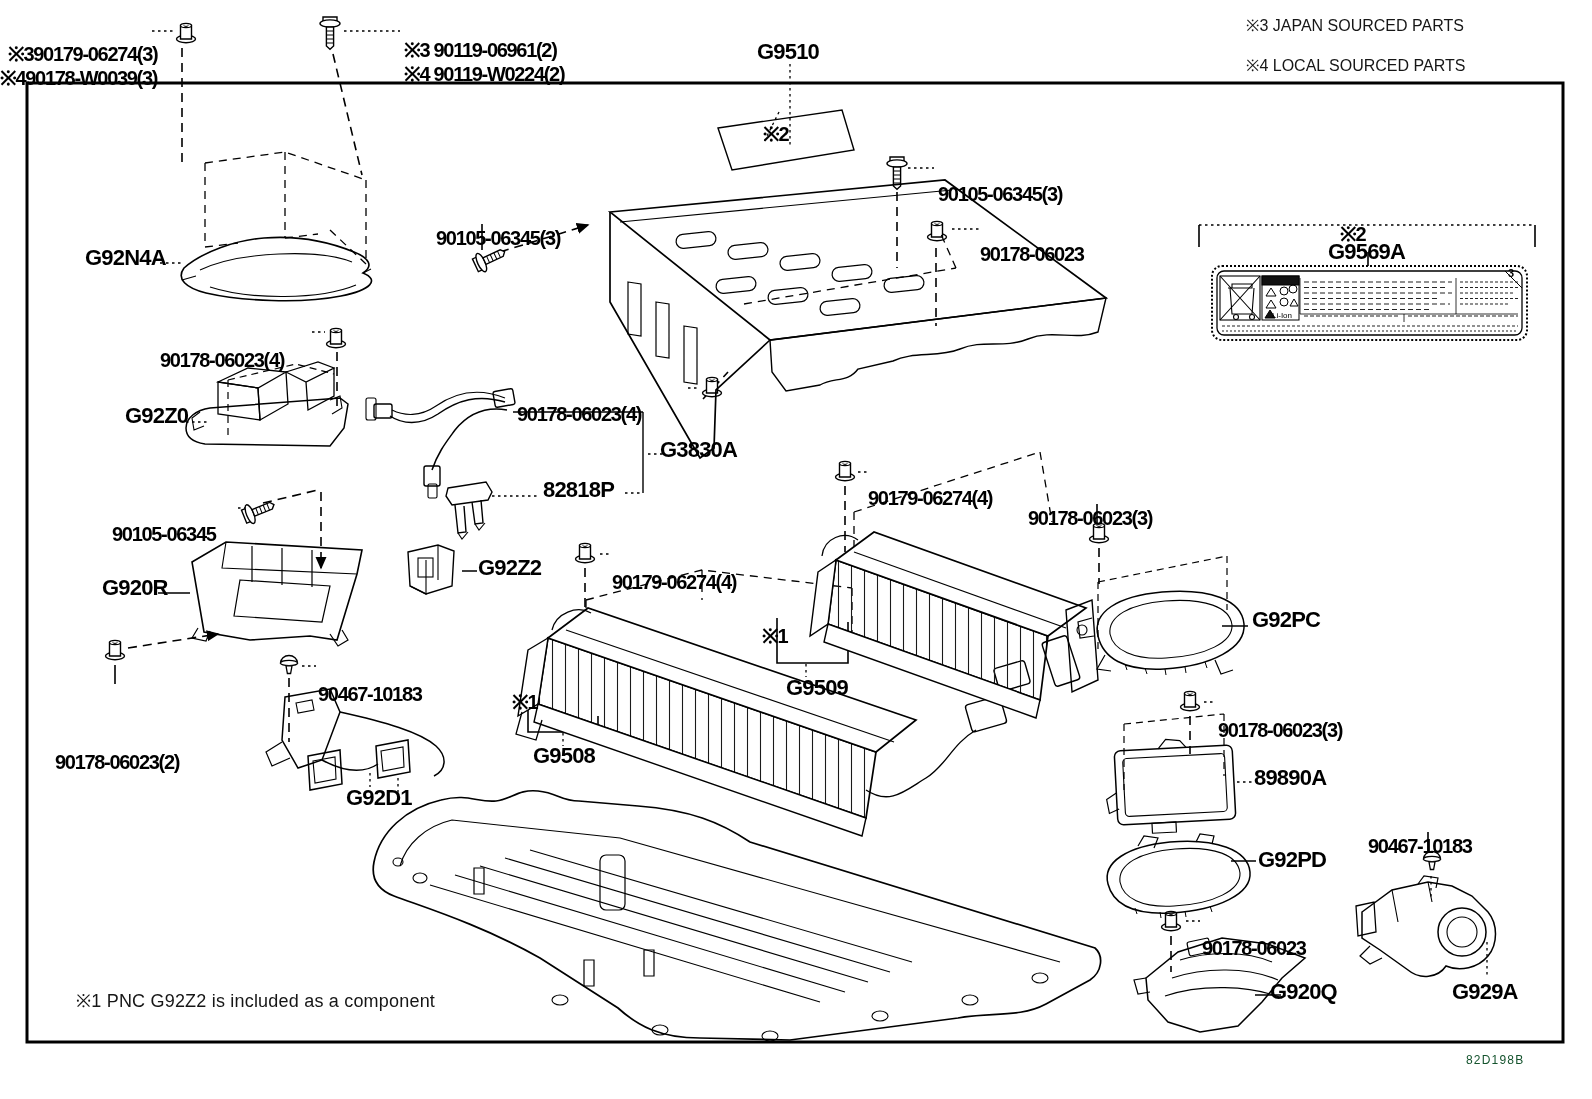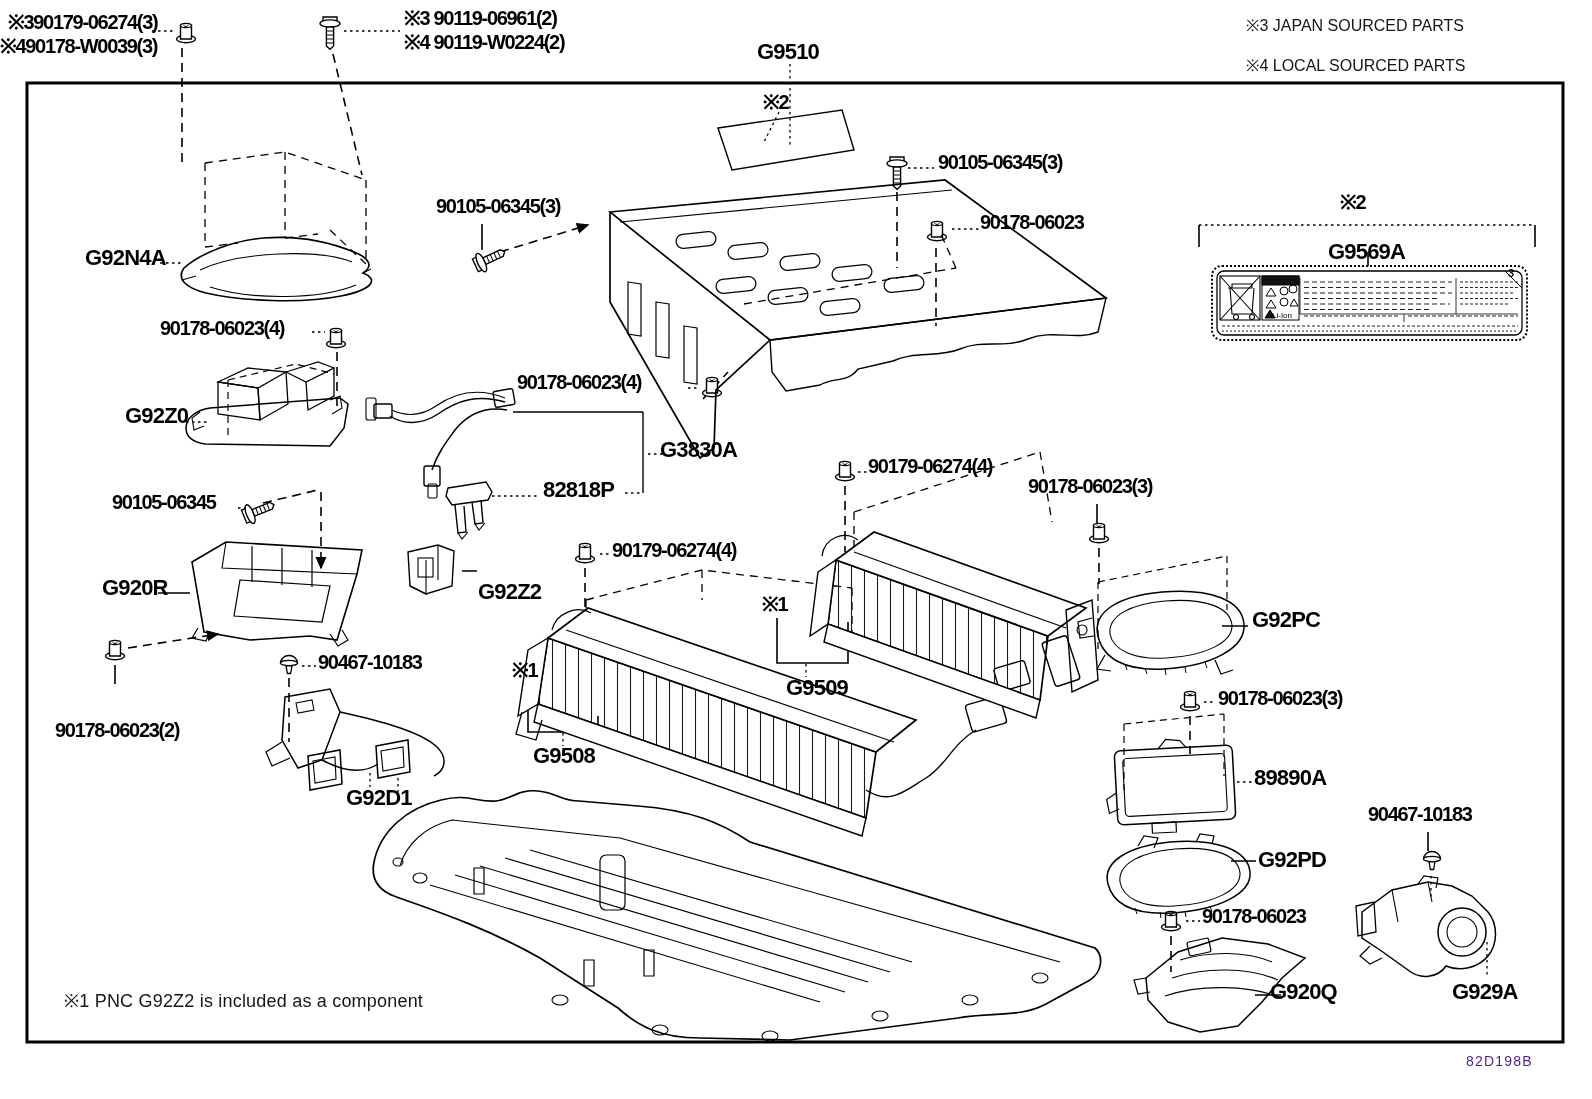--- a/index.html
+++ b/index.html
@@ -1,24 +1,24 @@
 <!DOCTYPE html>
 <html><head>
 <meta charset="utf-8">
 <style>
   html,body{margin:0;padding:0;background:#fff;}
   #stage{position:relative;width:1592px;height:1099px;background:#ffffff;
          font-family:"Liberation Sans",sans-serif;color:#000;overflow:hidden;}
   #stage svg{position:absolute;left:0;top:0;}
   .lbl{position:absolute;white-space:nowrap;line-height:1.05;}
-  .num{font-weight:700;font-size:20px;letter-spacing:-1.3px;}
+  .num{font-weight:700;font-size:20px;letter-spacing:-1.3px;margin-top:32px;}
   .code{font-weight:700;font-size:22px;letter-spacing:-0.8px;}
   .note{font-size:16px;color:#161616;}
-  .fine{font-size:18px;color:#161616;letter-spacing:.2px;}
-  .fig{font-size:14px;color:#4c1d95;letter-spacing:1.2px;}
+  .fine{font-size:18px;color:#161616;letter-spacing:.2px;margin-left:12px;}
+  .fig{font-size:12px;color:#14532d;letter-spacing:1.2px;}
   .tinyA{font-size:8px;font-weight:400;letter-spacing:0;}
   .tinyB{font-size:11px;font-weight:700;}
 </style>
 </head>
 <body>
 
 <div id="stage">
 
 <svg width="1592" height="1099" viewBox="0 0 1592 1099">
   <defs>
@@ -325,21 +325,21 @@
   <div class="lbl num" style="left:980px;top:212px">90178-06023</div>
   <div class="lbl code" style="left:85px;top:246px">G92N4A</div>
   <div class="lbl num" style="left:436px;top:196px">90105-06345(3)</div>
   <div class="lbl num" style="left:160px;top:318px">90178-06023(4)</div>
   <div class="lbl code" style="left:125px;top:404px">G92Z0</div>
   <div class="lbl num" style="left:517px;top:372px">90178-06023(4)</div>
   <div class="lbl code" style="left:660px;top:438px">G3830A</div>
   <div class="lbl code" style="left:543px;top:478px">82818P</div>
   <div class="lbl num" style="left:112px;top:492px">90105-06345</div>
   <div class="lbl code" style="left:102px;top:576px">G920R</div>
-  <div class="lbl code" style="left:478px;top:580px">G92Z2</div>
+  <div class="lbl code" style="left:478px;top:556px">G92Z2</div>
   <div class="lbl num" style="left:612px;top:540px">90179-06274(4)</div>
   <div class="lbl num" style="left:55px;top:720px">90178-06023(2)</div>
   <div class="lbl num" style="left:318px;top:652px">90467-10183</div>
   <div class="lbl code" style="left:346px;top:786px">G92D1</div>
   <div class="lbl num" style="left:512px;top:660px">※1</div>
   <div class="lbl code" style="left:533px;top:744px">G9508</div>
   <div class="lbl num" style="left:762px;top:594px">※1</div>
   <div class="lbl code" style="left:786px;top:676px">G9509</div>
   <div class="lbl num" style="left:868px;top:456px">90179-06274(4)</div>
   <div class="lbl num" style="left:1028px;top:476px">90178-06023(3)</div>

